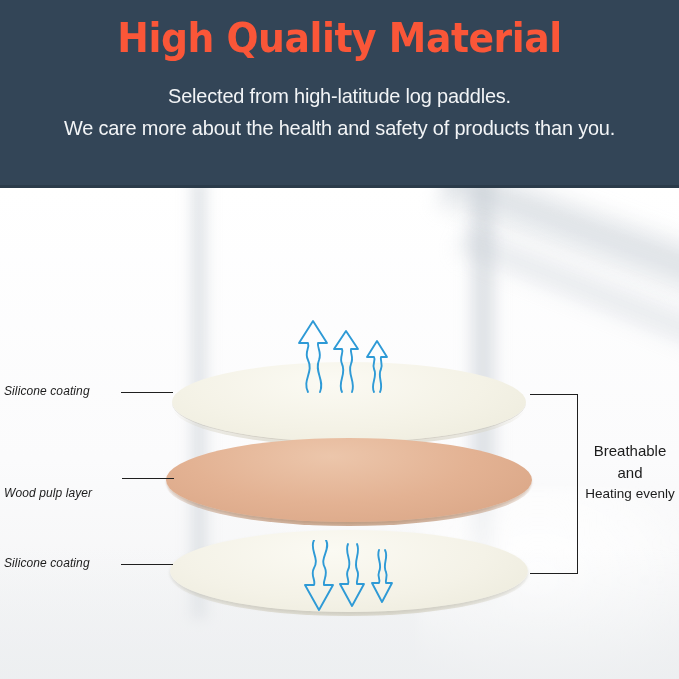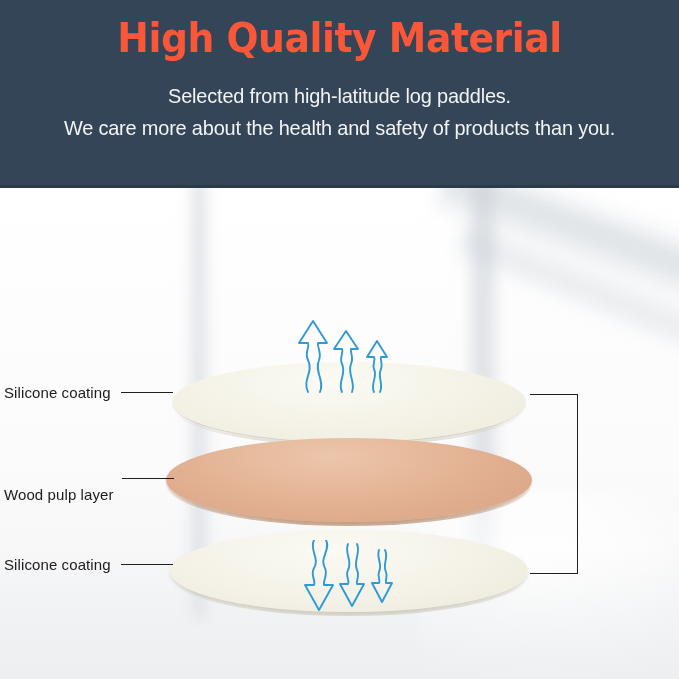--- a/index.html
+++ b/index.html
@@ -159,25 +159,26 @@
   }
   .arrows-down{
     position:absolute;left:300px;top:540px;width:100px;height:84px;
     z-index:10;
   }
 
   
   .lbl{
     position:absolute;
     font-family:"Liberation Sans",sans-serif;
-    font-size:15px;
+    font-size:12px;
     color:#1c1c1c;
     white-space:nowrap;
     letter-spacing:.1px;
     z-index:12;
+    font-style:italic;
   }
   .lbl-silicone-top{left:4px;top:384px;}
   .lbl-wood{left:4px;top:486px;}
   .lbl-silicone-bot{left:4px;top:556px;}
 
   .leader{
     position:absolute;height:0;
     border-top:1.4px solid #1f1f1f;
     z-index:12;
   }
@@ -279,14 +280,19 @@
   <div class="lbl lbl-silicone-top">Silicone coating</div>
   <div class="leader leader-1"></div>
 
   <div class="lbl lbl-wood">Wood pulp layer</div>
   <div class="leader leader-2"></div>
 
   <div class="lbl lbl-silicone-bot">Silicone coating</div>
   <div class="leader leader-3"></div>
 
   <div class="bracket"></div>
+  <div class="callout">
+    <span class="c1">Breathable</span>
+    <span class="c2">and</span>
+    <span class="c3">Heating evenly</span>
+  </div>
 
 </div>
 
 </body></html>

